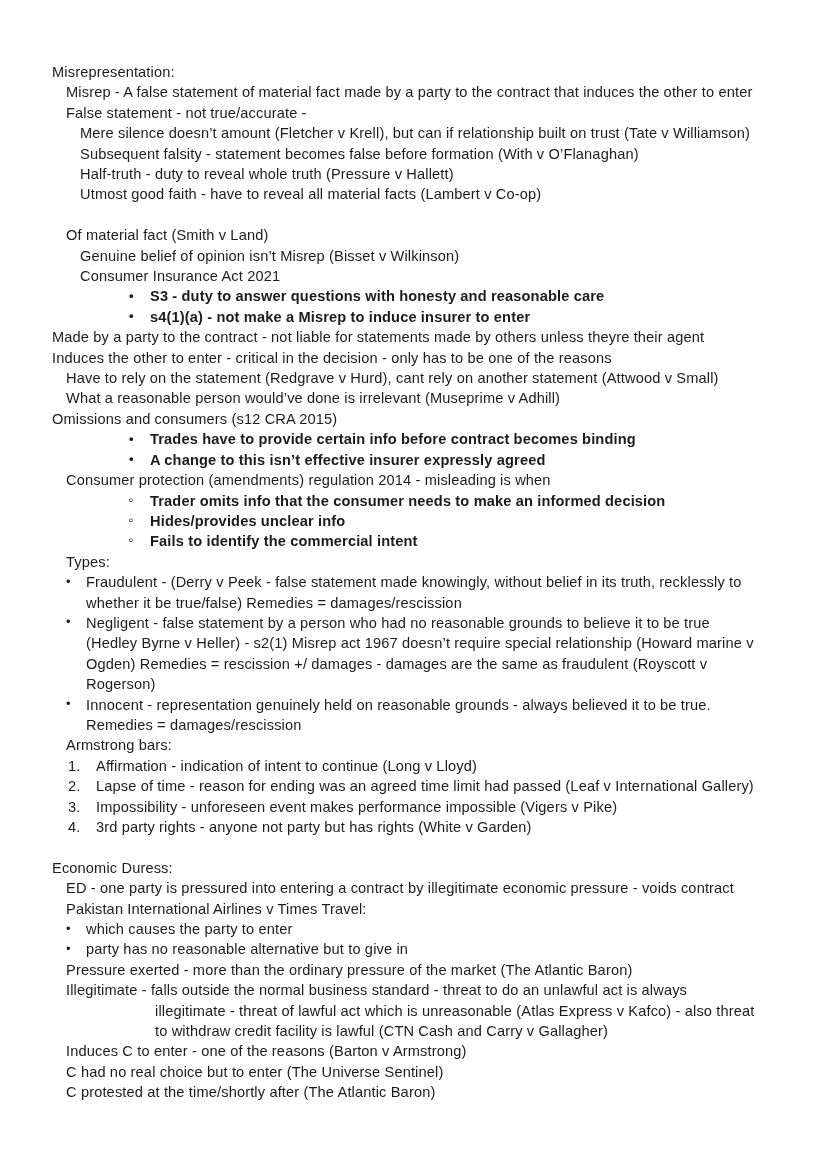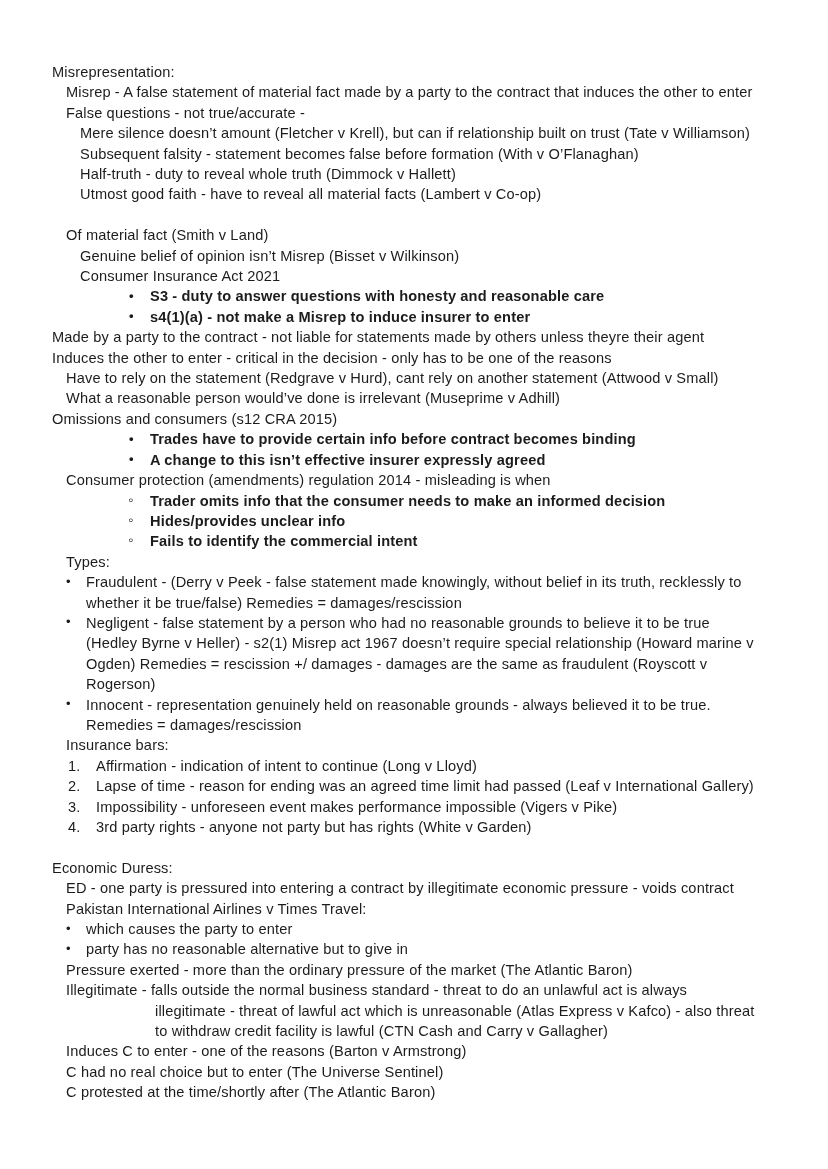--- a/index.html
+++ b/index.html
@@ -109,24 +109,24 @@
   }
 </style>
 </head>
 <body>
 
 <div id="doc">
   <div class="doc-body">
 
     <span class="ln i0">Misrepresentation:</span>
     <span class="ln i1">Misrep - A false statement of material fact made by a party to the contract that induces the other to enter</span>
-    <span class="ln i1">False questions - not true/accurate -</span>
+    <span class="ln i1">False statement - not true/accurate -</span>
     <span class="ln i2">Mere silence doesn’t amount (Fletcher v Krell), but can if relationship built on trust (Tate v Williamson)</span>
     <span class="ln i2">Subsequent falsity - statement becomes false before formation (With v O’Flanaghan)</span>
-    <span class="ln i2">Half-truth - duty to reveal whole truth (Dimmock v Hallett)</span>
+    <span class="ln i2">Half-truth - duty to reveal whole truth (Pressure v Hallett)</span>
     <span class="ln i2">Utmost good faith - have to reveal all material facts (Lambert v Co-op)</span>
 
     <span class="spacer"></span>
 
     <span class="ln i1">Of material fact (Smith v Land)</span>
     <span class="ln i2">Genuine belief of opinion isn’t Misrep (Bisset v Wilkinson)</span>
     <span class="ln i2">Consumer Insurance Act 2021</span>
 
     <ul class="bl deep">
       <li>S3 - duty to answer questions with honesty and reasonable care</li>
@@ -153,21 +153,21 @@
     </ul>
 
     <span class="ln i1">Types:</span>
 
     <ul class="bl mid">
       <li>Fraudulent - (Derry v Peek - false statement made knowingly, without belief in its truth, recklessly to whether it be true/false) Remedies = damages/rescission</li>
       <li>Negligent - false statement by a person who had no reasonable grounds to believe it to be true (Hedley Byrne v Heller) - s2(1) Misrep act 1967 doesn’t require special relationship (Howard marine v Ogden) Remedies = rescission +/ damages - damages are the same as fraudulent (Royscott v Rogerson)</li>
       <li>Innocent - representation genuinely held on reasonable grounds - always believed it to be true. Remedies = damages/rescission</li>
     </ul>
 
-    <span class="ln i1">Insurance bars:</span>
+    <span class="ln i1">Armstrong bars:</span>
 
     <ol class="nl">
       <li>Affirmation - indication of intent to continue (Long v Lloyd)</li>
       <li>Lapse of time - reason for ending was an agreed time limit had passed (Leaf v International Gallery)</li>
       <li>Impossibility - unforeseen event makes performance impossible (Vigers v Pike)</li>
       <li>3rd party rights - anyone not party but has rights (White v Garden)</li>
     </ol>
 
     <span class="spacer"></span>
 

